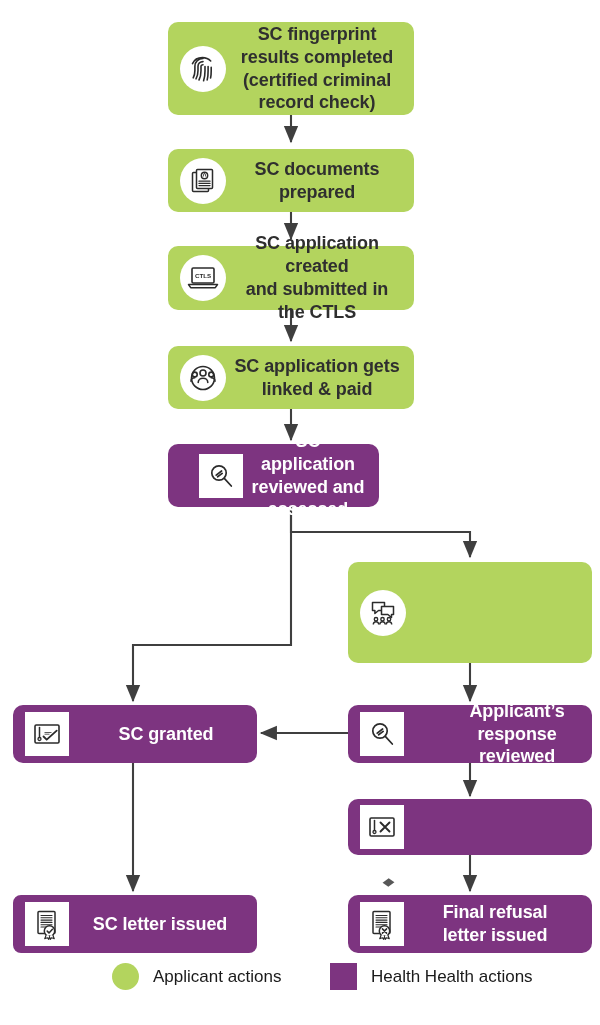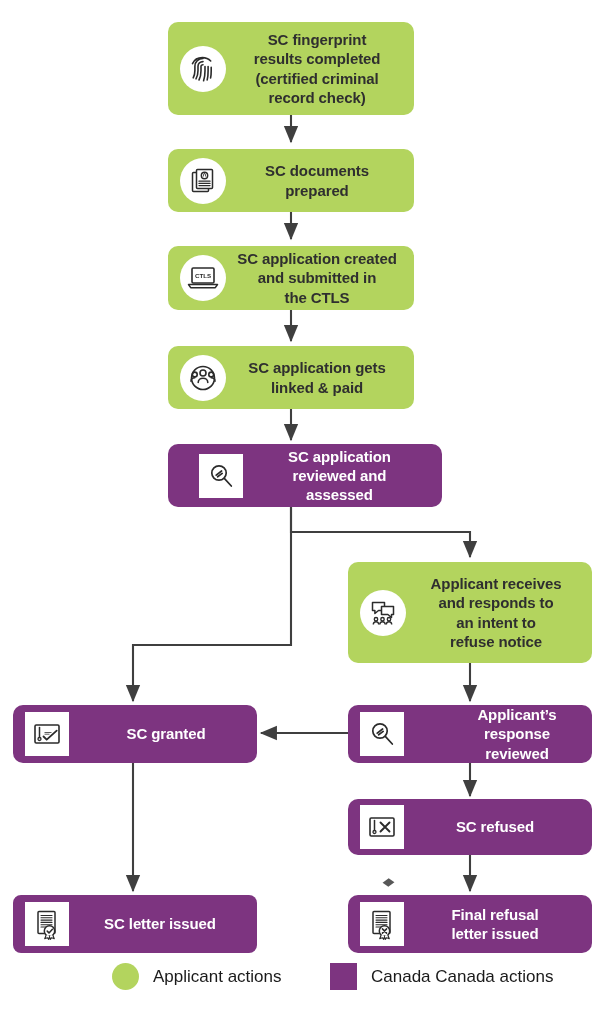--- a/index.html
+++ b/index.html
@@ -52,21 +52,21 @@
   }
   .node.purple .node-icon {
     border-radius: 0;
     width: 44px; height: 44px;
   }
   .node-icon svg { display: block; }
   .node-label {
     flex: 1 1 auto;
     text-align: center;
     font-weight: bold;
-    font-size: 15px;
+    font-size: 18px;
     line-height: 1.27;
     letter-spacing: -0.1px;
     padding: 0 10px 0 4px;
     white-space: pre-line;
   }
   .node.green .node-label { color: #2f2f2f; }
   .node.purple .node-label { color: #ffffff; }
 
   
   .legend {
@@ -206,21 +206,21 @@
           <path d="M5 19.2c0-2.1 1.7-3.4 3.8-3.4"></path>
           <circle cx="25.2" cy="12.5" r="2.4"></circle>
           <path d="M29 19.2c0-2.1-1.7-3.4-3.8-3.4"></path>
         </g>
       </svg>
     </span>
     <span class="node-label">SC application gets
 linked &amp; paid</span>
   </div>
 
-  <div class="node purple" style="left:168px; top:444px; width:274px; height:63px;padding-left:19px;">
+  <div class="node purple" style="left:168px; top:444px; width:211px; height:63px;padding-left:19px;">
     <span class="node-icon">
       <svg width="30" height="30" viewBox="0 0 30 30">
         <g fill="none" stroke="#2b2b2b" stroke-width="1.7" stroke-linecap="round">
           <circle cx="13" cy="12" r="7.2"></circle>
           <path d="M18.3 17.4l7 7.6"></path>
           <path d="M10.2 14.2l5.4-4.2M11.6 15.8l4.6-3.4"></path>
         </g>
       </svg>
     </span>
     <span class="node-label">SC application
@@ -238,24 +238,20 @@
         <g fill="none" stroke="#2b2b2b" stroke-width="1.4">
           <circle cx="9" cy="22.2" r="1.7"></circle>
           <path d="M6.3 27.5c0-1.7 1.2-2.8 2.7-2.8s2.7 1.1 2.7 2.8"></path>
           <circle cx="15.5" cy="22.2" r="1.7"></circle>
           <path d="M12.8 27.5c0-1.7 1.2-2.8 2.7-2.8s2.7 1.1 2.7 2.8"></path>
           <circle cx="22" cy="22.2" r="1.7"></circle>
           <path d="M19.3 27.5c0-1.7 1.2-2.8 2.7-2.8s2.7 1.1 2.7 2.8"></path>
         </g>
       </svg>
     </span>
-    <span class="node-label">Applicant receives
-and responds to
-an intent to
-refuse notice</span>
   </div>
 
   <div class="node purple" style="left:348px; top:705px; width:244px; height:58px;gap:44px;">
     <span class="node-icon">
       <svg width="30" height="30" viewBox="0 0 30 30">
         <g fill="none" stroke="#2b2b2b" stroke-width="1.7" stroke-linecap="round">
           <circle cx="13" cy="12" r="7.2"></circle>
           <path d="M18.3 17.4l7 7.6"></path>
           <path d="M10.2 14.2l5.4-4.2M11.6 15.8l4.6-3.4"></path>
         </g>
@@ -282,21 +278,20 @@
 
   <div class="node purple" style="left:348px; top:799px; width:244px; height:56px;">
     <span class="node-icon">
       <svg width="32" height="28" viewBox="0 0 32 28">
         <rect x="4" y="5" width="24" height="18" rx="1.2" fill="#ffffff" stroke="#2b2b2b" stroke-width="1.6"></rect>
         <path d="M8.5 7.5v9.5" stroke="#2b2b2b" stroke-width="1.5" stroke-linecap="round"></path>
         <circle cx="8.5" cy="19" r="1.5" fill="none" stroke="#2b2b2b" stroke-width="1.3"></circle>
         <path d="M14.5 9.5l9 9M23.5 9.5l-9 9" fill="none" stroke="#2b2b2b" stroke-width="1.9" stroke-linecap="round"></path>
       </svg>
     </span>
-    <span class="node-label">SC refused</span>
   </div>
 
   <div class="node purple" style="left:13px; top:895px; width:244px; height:58px;border-radius:8px;">
     <span class="node-icon">
       <svg width="30" height="32" viewBox="0 0 30 32">
         <rect x="6" y="3.5" width="17" height="22" rx="1" fill="#ffffff" stroke="#2b2b2b" stroke-width="1.5"></rect>
         <g stroke="#2b2b2b" stroke-width="1.1" stroke-linecap="round">
           <path d="M9 7.5h11M9 9.8h11M9 12.1h11M9 14.4h11M9 16.7h11M9 19h7"></path>
         </g>
         <circle cx="17.5" cy="23" r="5.2" fill="#ffffff" stroke="#2b2b2b" stroke-width="1.5"></circle>
@@ -323,17 +318,17 @@
 letter issued</span>
   </div>
 
   <div class="legend">
     <div class="legend-item" style="left:112px; top:0;">
       <span class="legend-swatch-circle"></span>
       <span class="legend-text">Applicant actions</span>
     </div>
     <div class="legend-item" style="left:330px; top:0;">
       <span class="legend-swatch-square"></span>
-      <span class="legend-text">Canada Canada actions</span>
+      <span class="legend-text">Health Health actions</span>
     </div>
   </div>
 
 </div>
 
 </body></html>

